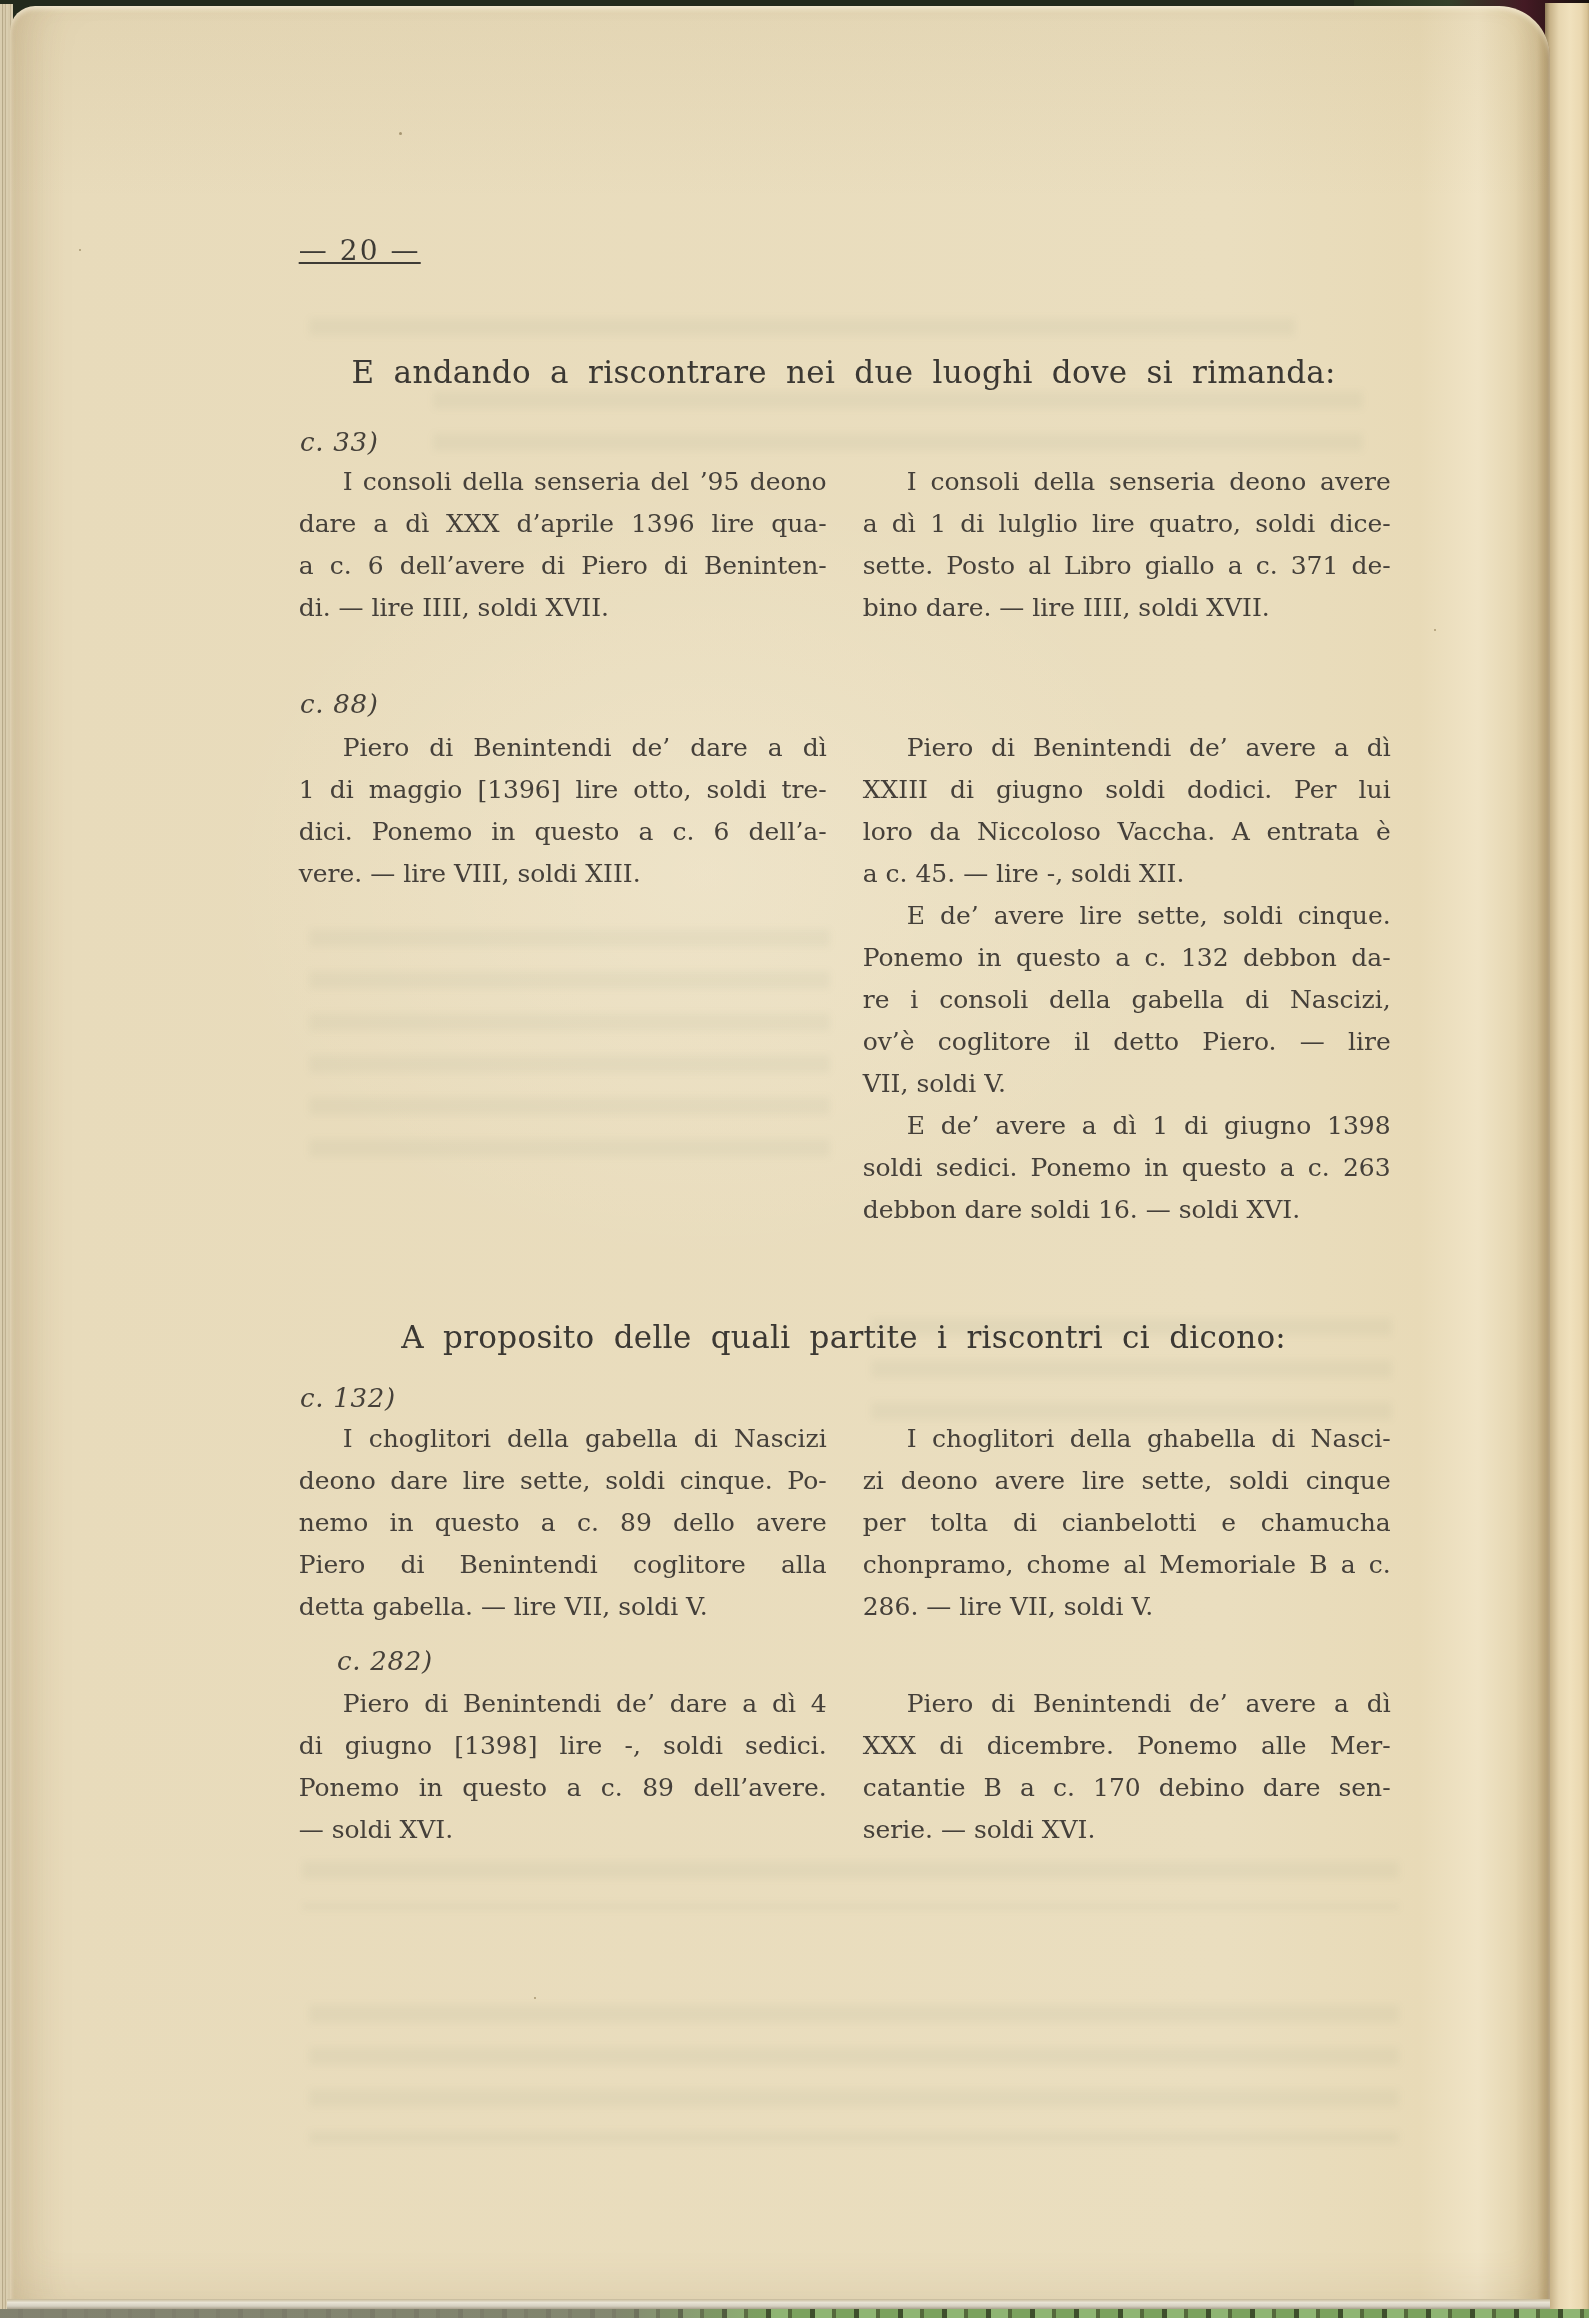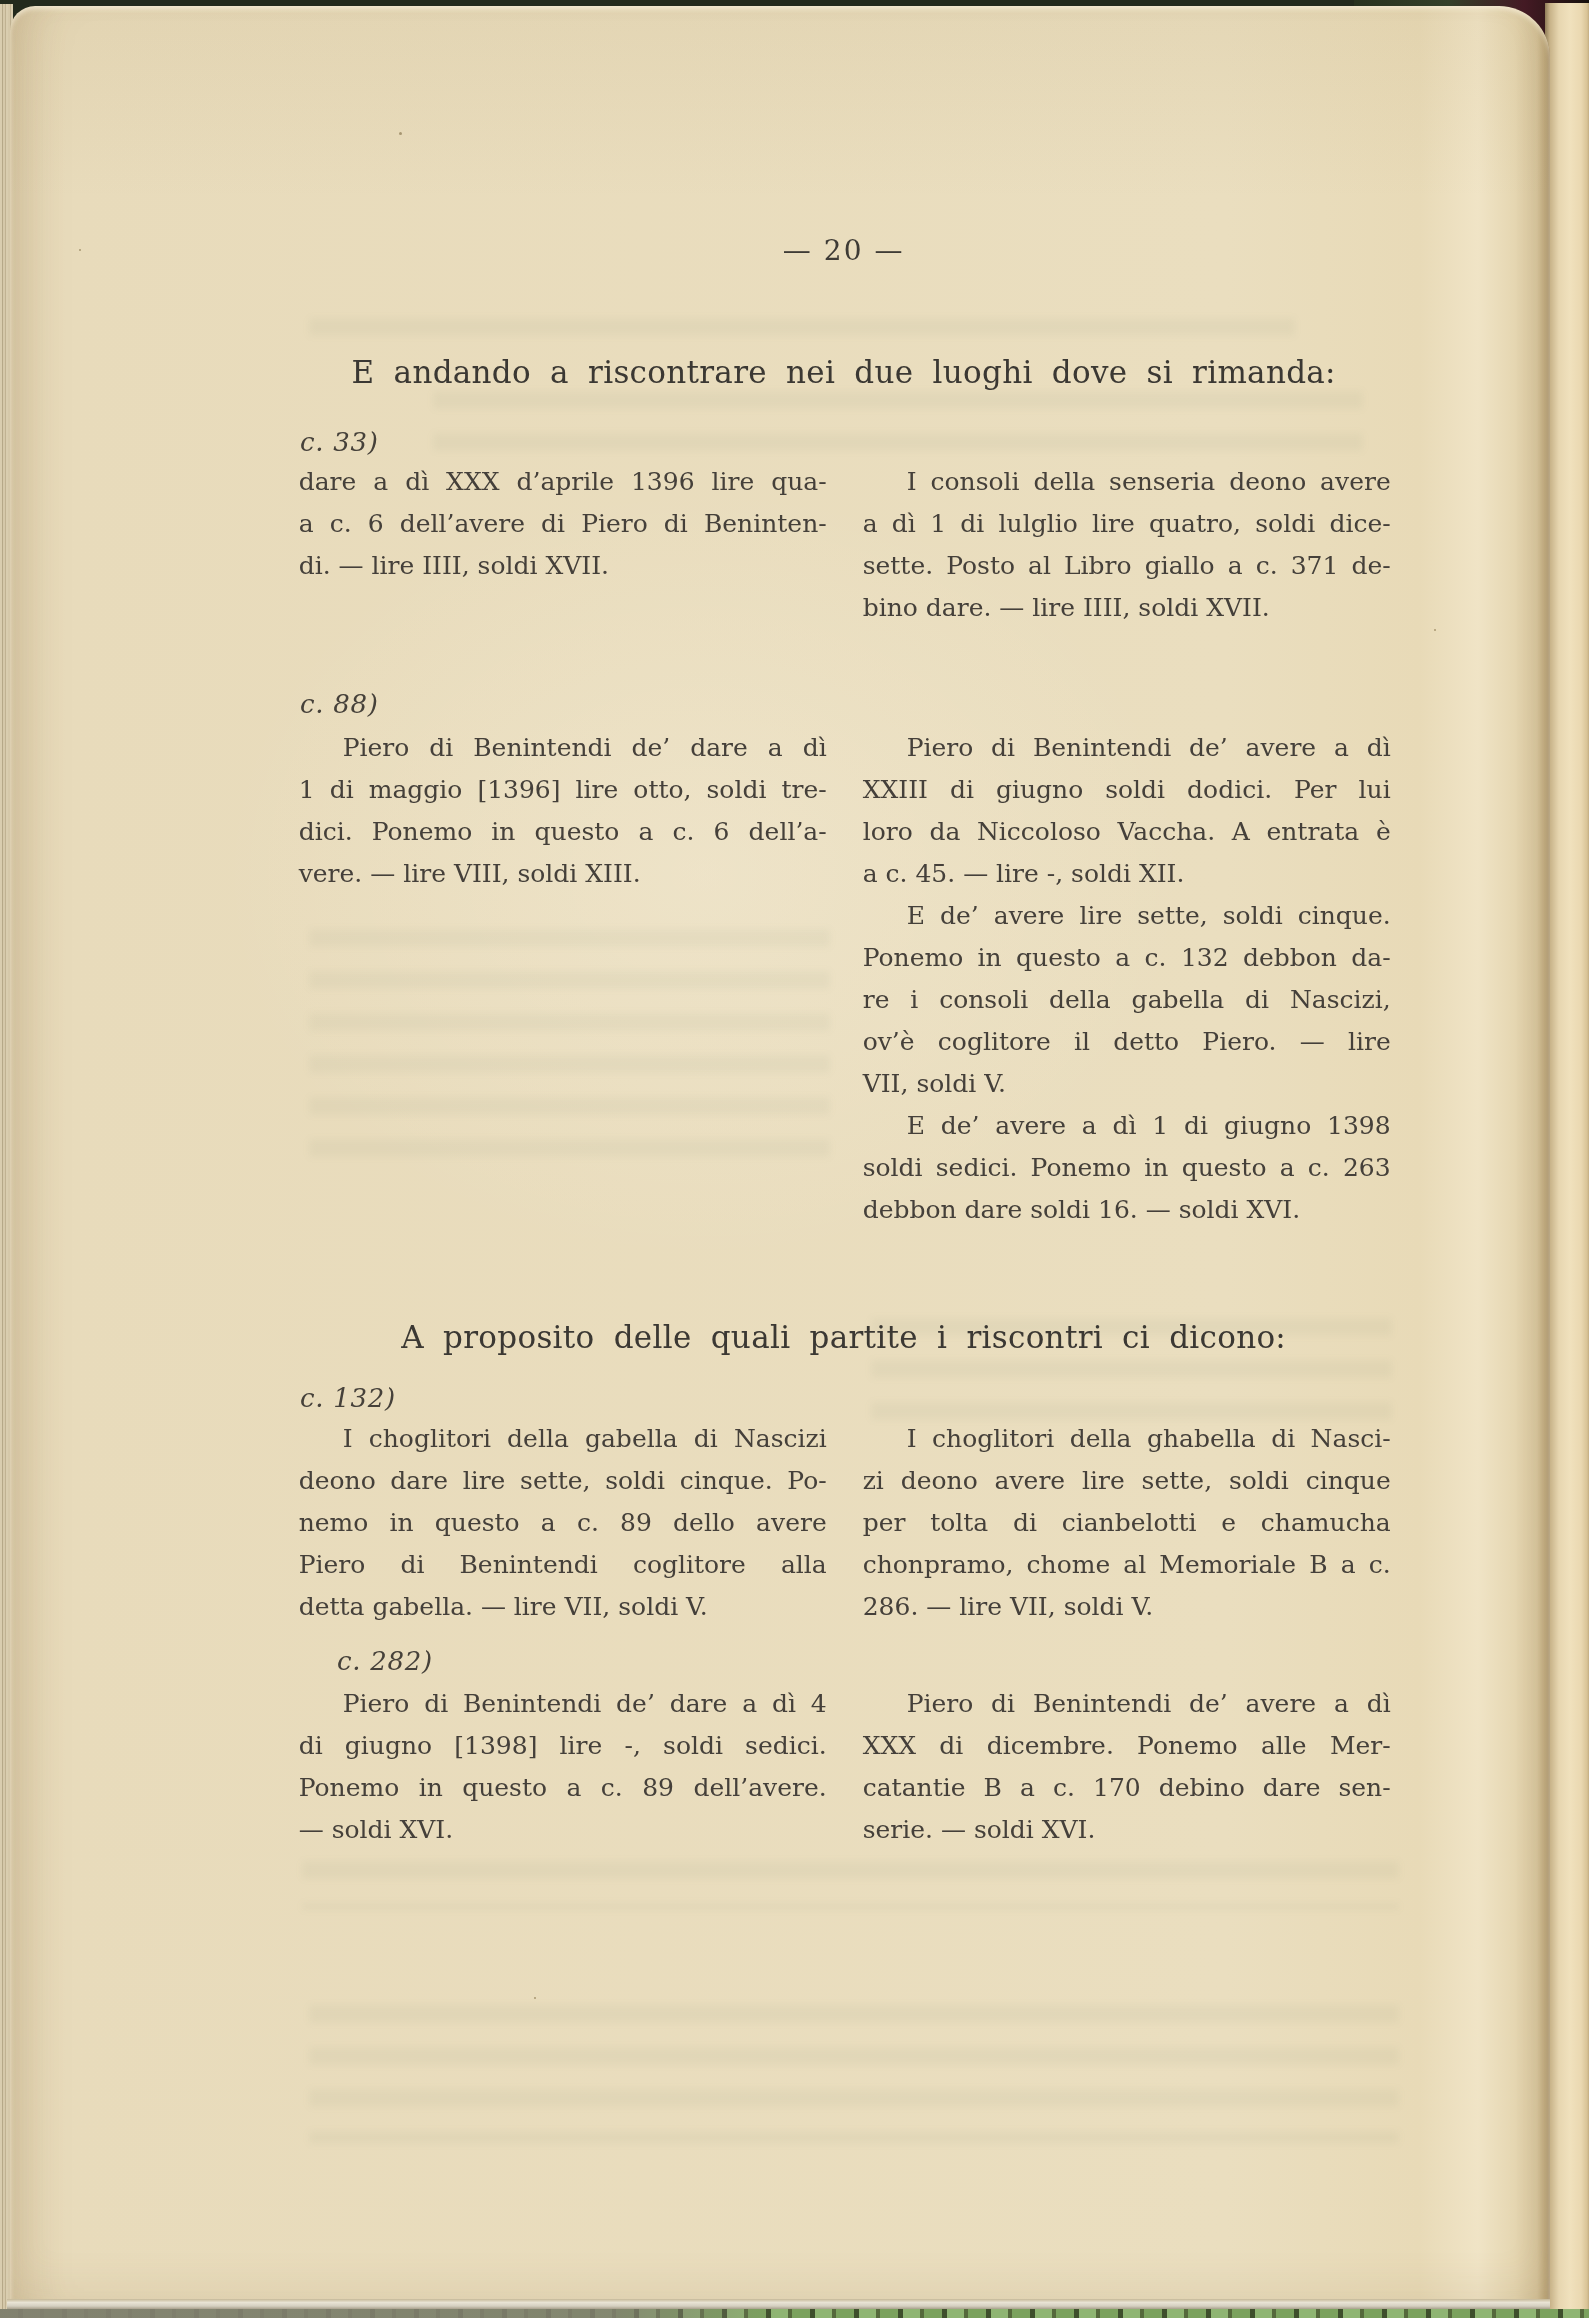--- a/index.html
+++ b/index.html
@@ -81,21 +81,21 @@
   }
   .speck { position:absolute; border-radius:50%; background:rgba(115,95,55,0.55); }
 
   
   .content {
     position:absolute; left:289px; top:0; width:1090px; height:2298px;
     color:#45403a;
   }
   .pageno {
     position:absolute; left:0; width:100%;
-    text-align:center; font-size:28px; letter-spacing:2.1px; color:#3e3b35;
+    text-align:left; font-size:28px; letter-spacing:2.1px; color:#3e3b35;text-decoration:underline;
   }
   .heading {
     position:absolute; left:0; width:100%;
     text-align:center; font-size:31px; word-spacing:9px; letter-spacing:0.3px;
     color:#3b3833; white-space:nowrap;
   }
   .clabel {
     position:absolute; left:1.4px;
     font-style:italic; font-size:26px; letter-spacing:0.7px; color:#46413a;
   }
@@ -135,20 +135,21 @@
     <div class="content">
 
       <div class="pageno" style="top:228px;">— 20 —</div>
 
       <div class="heading" style="top:348px;">E andando a riscontrare nei due luoghi dove si rimanda:</div>
 
       <div class="clabel" style="top:421px;">c. 33)</div>
       <div class="row" style="top:455px;">
         <div class="col col-l">
             <div class="para">
+              <div class="ln ind just">I consoli della senseria del ’95 deono</div>
               <div class="ln just">dare a dì XXX d’aprile 1396 lire qua-</div>
               <div class="ln just">a c. 6 dell’avere di Piero di Beninten-</div>
               <div class="ln">di. — lire IIII, soldi XVII.</div>
             </div>
           </div>
         <div class="col col-r">
             <div class="para">
               <div class="ln ind just">I consoli della senseria deono avere</div>
               <div class="ln just">a dì 1 di lulglio lire quatro, soldi dice-</div>
               <div class="ln just">sette. Posto al Libro giallo a c. 371 de-</div>

